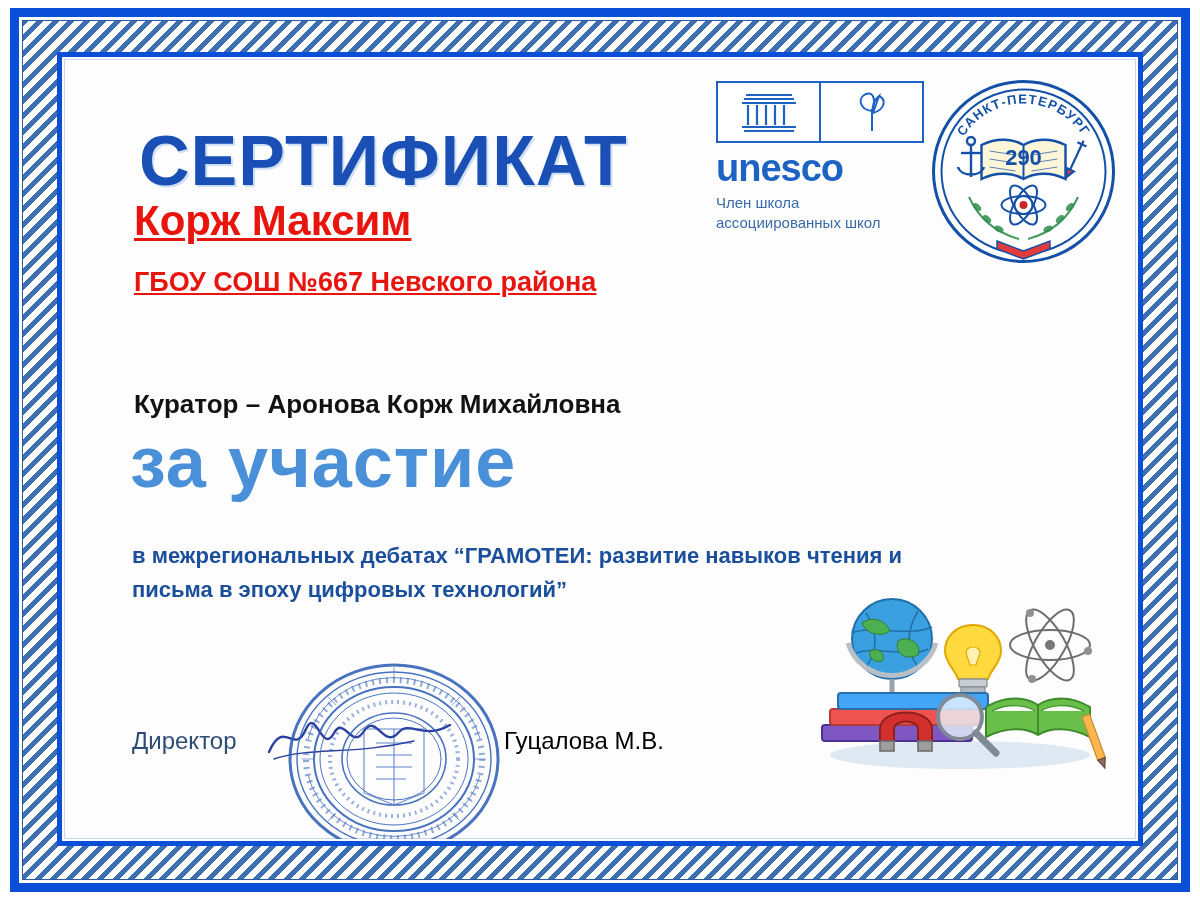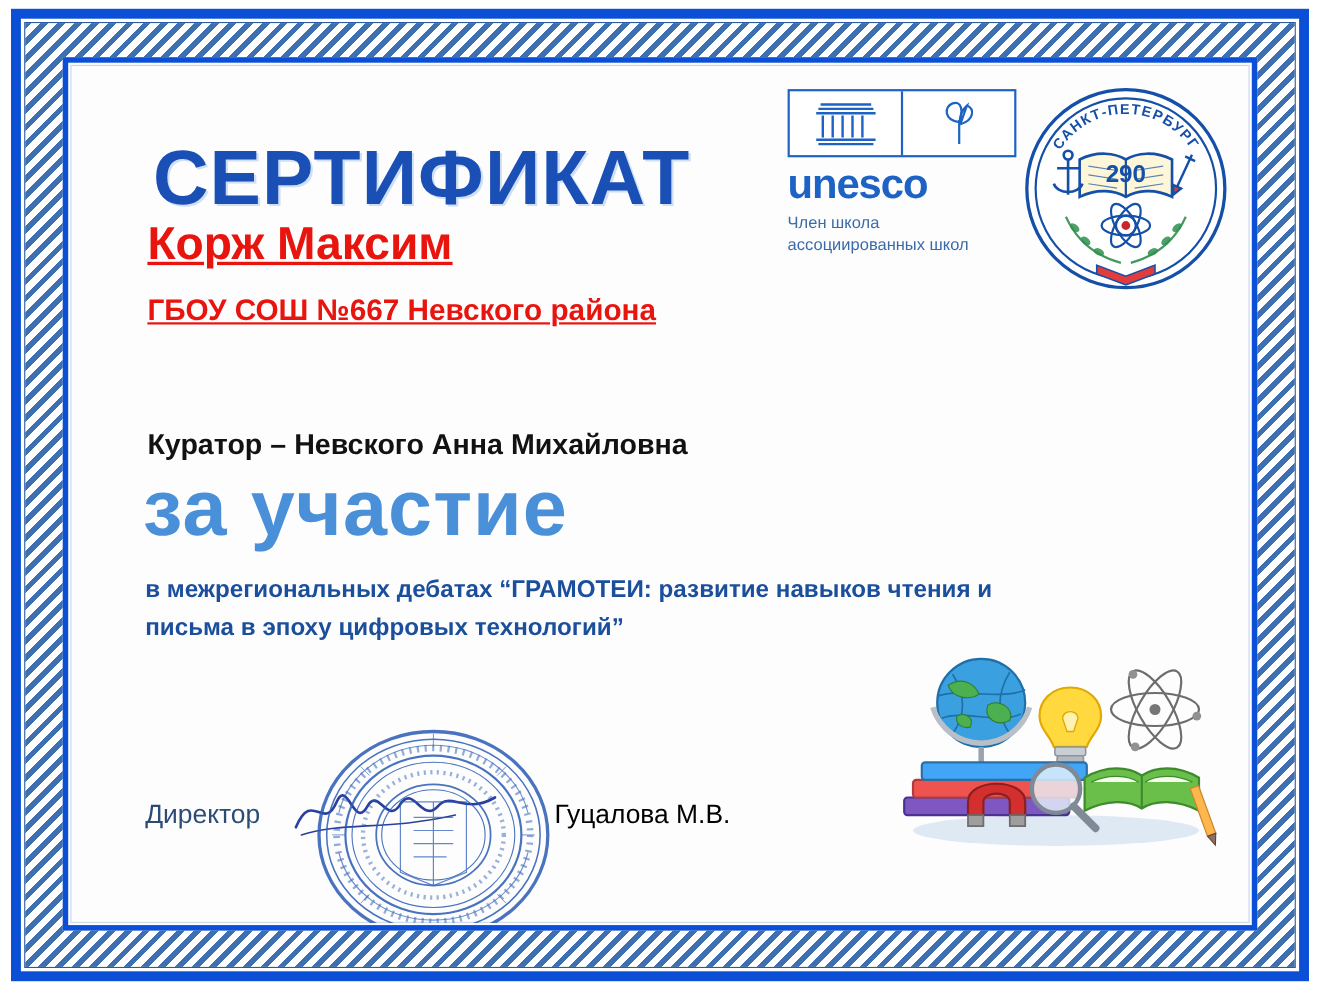--- a/index.html
+++ b/index.html
@@ -127,21 +127,21 @@
     font-weight: bold;
     color: #4a90d9;
     letter-spacing: 1px;
     white-space: nowrap;
   }
 
   
   .event-line {
     position: absolute;
     left: 68px;
-    top: 460px;
+    top: 480px;
     width: 790px;
     font-size: 22px;
     font-weight: bold;
     color: #1b4f9c;
     line-height: 1.55;
   }
   .event-line .quote {
     color: #1b4f9c;
   }
 
@@ -263,21 +263,21 @@
 
   <div class="content">
 
     <div class="title">СЕРТИФИКАТ</div>
 
     <div class="recipient-name">Корж Максим</div>
     <div class="recipient-school">
       <span>ГБОУ СОШ №667 Невского района</span><br>
     </div>
 
-    <div class="curator">Куратор – Невского Анна Михайловна</div>
+    <div class="curator">Куратор – Аронова Корж Михайловна</div>
 
     <div class="reason">за участие</div>
 
     <div class="event-line">
       <span>в межрегиональных дебатах </span><span class="quote">“ГРАМОТЕИ: развитие навыков чтения и письма в эпоху цифровых технологий”</span>
     </div>
 
 
     <div class="director">Директор</div>
     <div class="director-name">Гуцалова М.В.</div>

